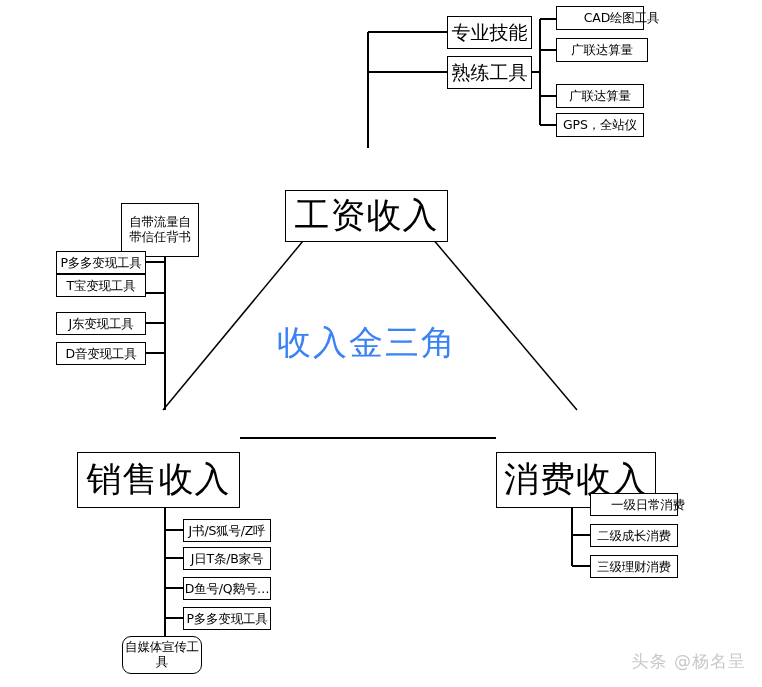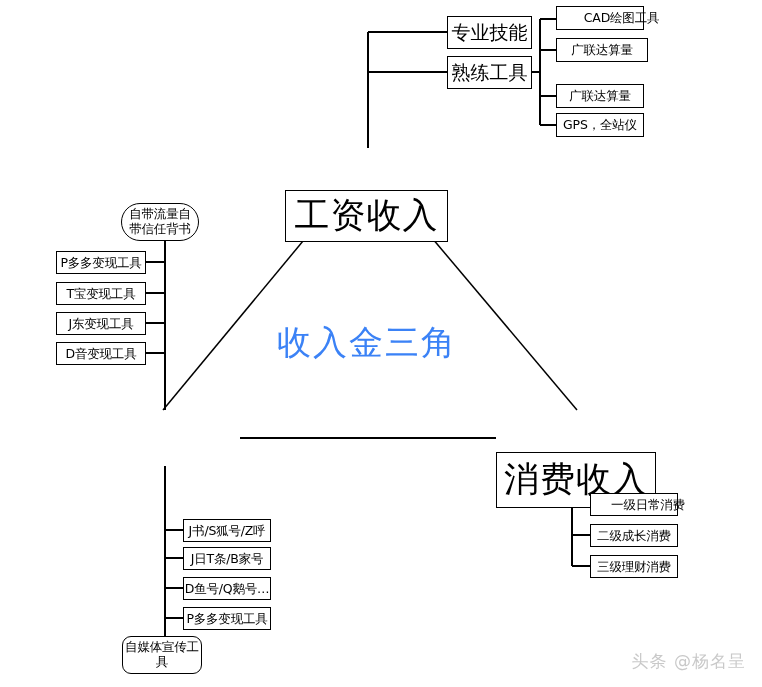--- a/index.html
+++ b/index.html
@@ -134,20 +134,23 @@
       <line x1="572" y1="504" x2="590" y2="504"></line>
       <line x1="572" y1="535" x2="590" y2="535"></line>
       <line x1="572" y1="566" x2="590" y2="566"></line>
     </g>
   </svg>
 
   <div class="node main-node" style="left:285px;top:148px;width:163px;height:52px;">
     <span>工资收入</span>
   </div>
 
+  <div class="node main-node" style="left:77px;top:410px;width:163px;height:56px;">
+    <span>销售收入</span>
+  </div>
 
   <div class="node main-node" style="left:496px;top:410px;width:160px;height:56px;font-family:Liberation Serif, serif;">
     <span>消费收入</span>
   </div>
 
   <div class="center-label" style="left:277px;top:320px;">收入金三角</div>
 
   <div class="node mid-node" style="left:447px;top:16px;width:85px;height:33px;">
     <span>专业技能</span>
   </div>
@@ -162,28 +165,28 @@
   <div class="node leaf" style="left:556px;top:38px;width:92px;height:24px;">
     <span>广联达算量</span>
   </div>
   <div class="node leaf" style="left:556px;top:84px;width:88px;height:24px;">
     <span>广联达算量</span>
   </div>
   <div class="node leaf" style="left:556px;top:113px;width:88px;height:24px;">
     <span>GPS，全站仪</span>
   </div>
 
-  <div class="node leaf" style="left:121px;top:203px;width:78px;height:38px;border-radius:19px;">
+  <div class="node leaf" style="left:121px;top:203px;width:78px;height:54px;">
     <span class="leaf-wrap">自带流量自带信任背书</span>
   </div>
 
   <div class="node leaf" style="left:56px;top:251px;width:90px;height:23px;">
     <span>P多多变现工具</span>
   </div>
-  <div class="node leaf" style="left:56px;top:282px;width:90px;height:23px;">
+  <div class="node leaf" style="left:56px;top:274px;width:90px;height:23px;">
     <span>T宝变现工具</span>
   </div>
   <div class="node leaf" style="left:56px;top:312px;width:90px;height:23px;">
     <span>J东变现工具</span>
   </div>
   <div class="node leaf" style="left:56px;top:342px;width:90px;height:23px;">
     <span>D音变现工具</span>
   </div>
 
   <div class="node leaf" style="left:183px;top:519px;width:88px;height:23px;">

